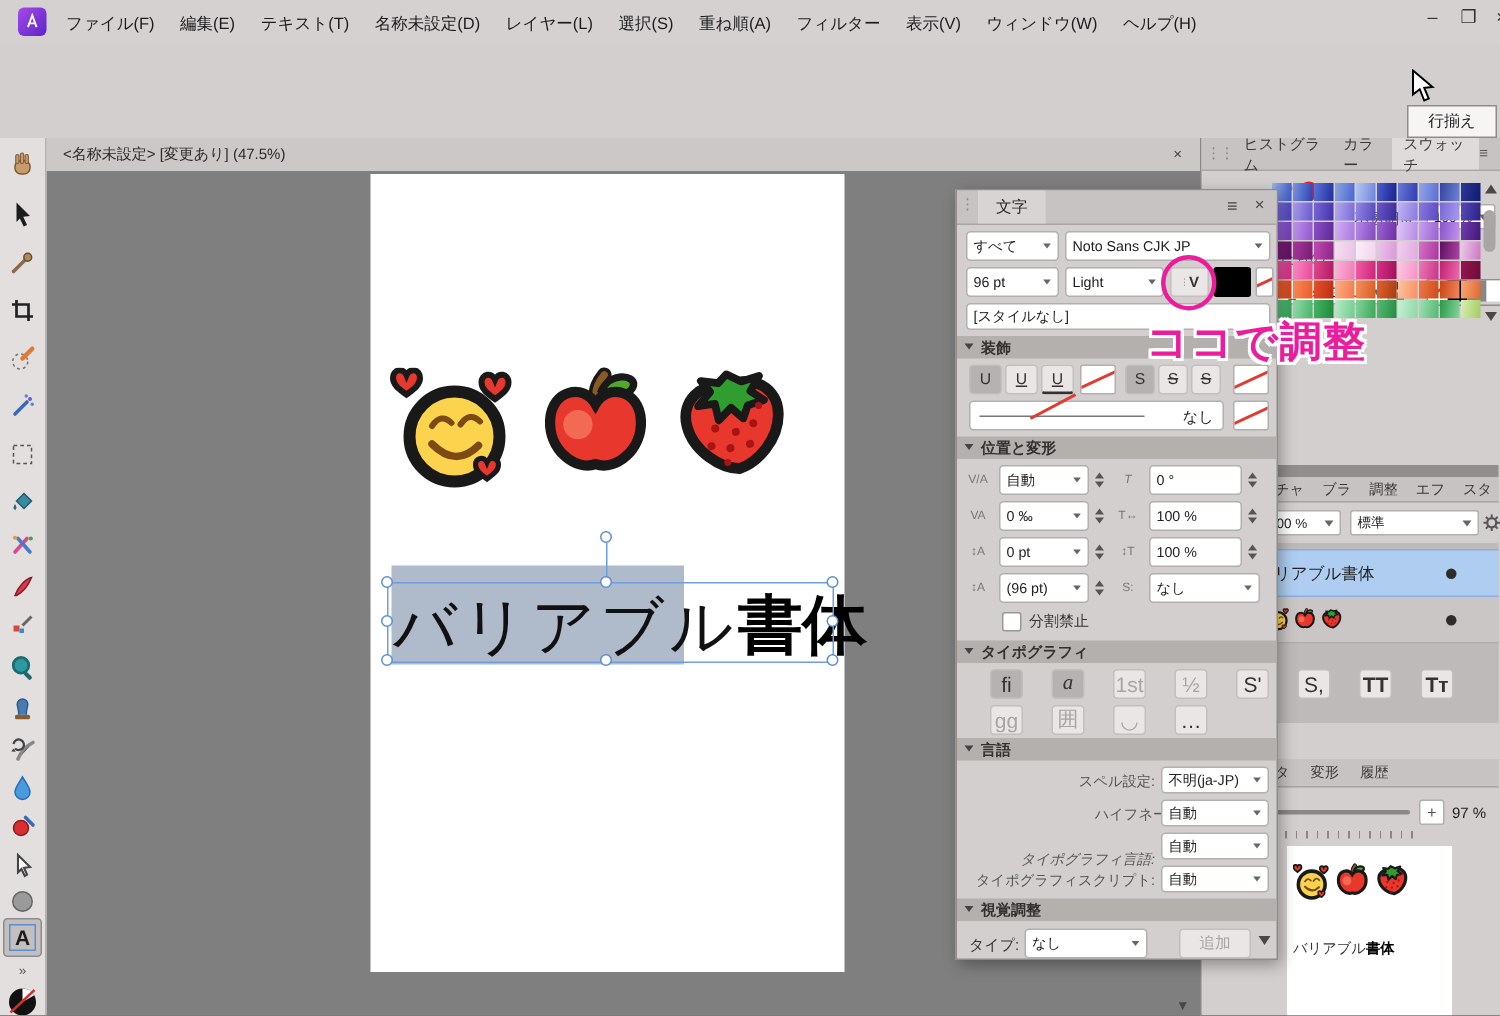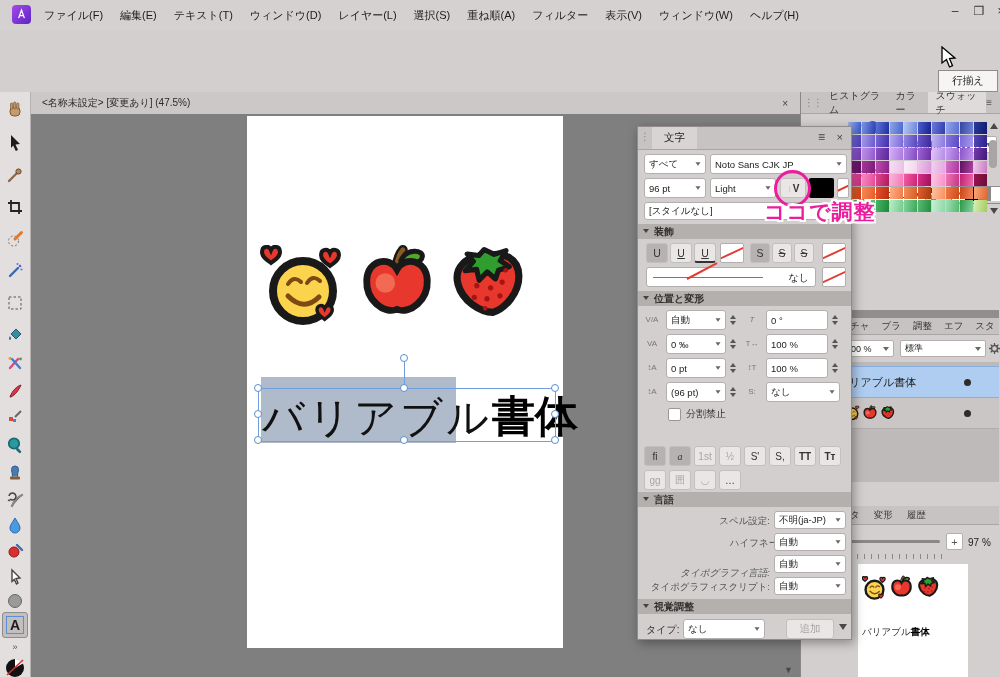--- a/index.html
+++ b/index.html
@@ -73,30 +73,30 @@
   .pdd .chv{margin-left:auto;border-top-color:#666;transform:scale(.85);}
   .pbtn{position:absolute;height:20px;background:#e9e6e5;border:1px solid #c2bfbe;border-radius:3px;font-size:10.5px;
         display:flex;align-items:center;justify-content:center;box-sizing:border-box;color:#333;}
   .pbtn.on{background:#b5b2b1;}
   .noclr{position:absolute;background:#fff;border:1px solid #b2afae;border-radius:2px;overflow:hidden;box-sizing:border-box;}
   .noclr:after{content:"";position:absolute;left:-15%;right:-15%;top:45%;border-top:2px solid #e23b30;transform:rotate(-25deg);}
   .stp{position:absolute;width:9px;height:20px;display:flex;flex-direction:column;align-items:center;justify-content:center;gap:2.5px;}
   .stp i{display:block;width:0;height:0;border-left:3px solid transparent;border-right:3px solid transparent;}
   .stp .u{border-bottom:4px solid #555;}  .stp .d{border-top:4px solid #555;}
   .picolab{position:absolute;font-size:8px;color:#777;width:20px;text-align:center;}
-  .tbtn{width:22px;height:20px;background:#e9e6e5;border:1px solid #c2bfbe;border-radius:3px;font-size:10px;color:#333;
-        display:flex;align-items:center;justify-content:center;box-sizing:border-box;}
+  .tbtn{width:22px;height:20px;background:#e9e6e5;border:1px solid #c2bfbe;border-radius:3px;font-size:14px;color:#333;
+        display:flex;align-items:center;justify-content:center;box-sizing:border-box;margin-left:16px;}
   .tbtn.on{background:#b5b2b1;}
   .tbtn.dim{color:#a8a5a4;}
   .tbtn.italic{font-style:italic;font-family:"Liberation Serif","DejaVu Serif",serif;}
   .tbtn.bold{font-weight:bold;}
   .langlab{position:absolute;left:0;width:132px;font-size:9.5px;color:#555;text-align:right;}
   
   #annring{left:774px;top:170px;width:31px;height:31px;border:3.5px solid #ec1d9d;border-radius:50%;z-index:60;}
-  #anntext{left:764px;top:198px;z-index:60;font-size:21px;font-weight:900;color:#ec1d9d;letter-spacing:1px;
+  #anntext{left:764px;top:209px;z-index:60;font-size:28px;font-weight:900;color:#ec1d9d;letter-spacing:1px;
     text-shadow:-2px -2px 0 #fff,2px -2px 0 #fff,-2px 2px 0 #fff,2px 2px 0 #fff,0 -2px 0 #fff,0 2px 0 #fff,-2px 0 0 #fff,2px 0 0 #fff;}
   
   #tooltip{left:938px;top:70px;width:58px;height:20px;background:#f7f5f4;border:1px solid #8f8c8b;z-index:70;
            display:flex;align-items:center;justify-content:center;font-size:10.5px;color:#222;}
   #cursor{left:941px;top:46px;z-index:80;}
   .ticks{background:repeating-linear-gradient(90deg,#8a8786 0 1px,transparent 1px 7px);}
 </style>
 </head>
 <body>
 
@@ -152,21 +152,21 @@
   <div id="menubar" class="abs">
     <div id="appicon">
       <svg width="13" height="13" viewBox="0 0 18 18">
           <path d="M5 14 L9 3 L13 14 M6.6 10.5 H11.4" stroke="#fff" stroke-width="1.8" fill="none"></path>
         </svg>
     </div>
     <div id="menu-items">
         <div class="menu-item">ファイル(F)</div>
         <div class="menu-item">編集(E)</div>
         <div class="menu-item">テキスト(T)</div>
-        <div class="menu-item">ウィンドウ(D)</div>
+        <div class="menu-item">名称未設定(D)</div>
         <div class="menu-item">レイヤー(L)</div>
         <div class="menu-item">選択(S)</div>
         <div class="menu-item">重ね順(A)</div>
         <div class="menu-item">フィルター</div>
         <div class="menu-item">表示(V)</div>
         <div class="menu-item">ウィンドウ(W)</div>
         <div class="menu-item">ヘルプ(H)</div>
       </div>
     <div class="winctl" style="left:946px;">–</div>
     <div class="winctl" style="left:970px;">❐</div>
@@ -846,20 +846,21 @@
       </div>
     <div class="picolab" style="left:104px;top:260px;">S:</div>
     <div class="pdd" style="left:128px;top:255px;width:74px;">
         <span>なし</span>
         <span class="chv"></span>
       </div>
 
     <div class="in" style="left:30px;top:281px;width:11px;height:11px;background:#fff;border:1px solid #9a9795;border-radius:2px;"></div>
     <div class="in" style="left:48px;top:280px;font-size:10px;color:#333;">分割禁止</div>
 
+    <div class="sect" style="top:300px;">タイポグラフィ</div>
     <div class="in" style="left:6px;top:319px;display:flex;gap:3px;">
         <div class="tbtn on">fi</div>
         <div class="tbtn on italic">a</div>
         <div class="tbtn dim">1st</div>
         <div class="tbtn dim">½</div>
         <div class="tbtn ">S'</div>
         <div class="tbtn ">S,</div>
         <div class="tbtn bold">TT</div>
         <div class="tbtn bold">Tᴛ</div>
       </div>

